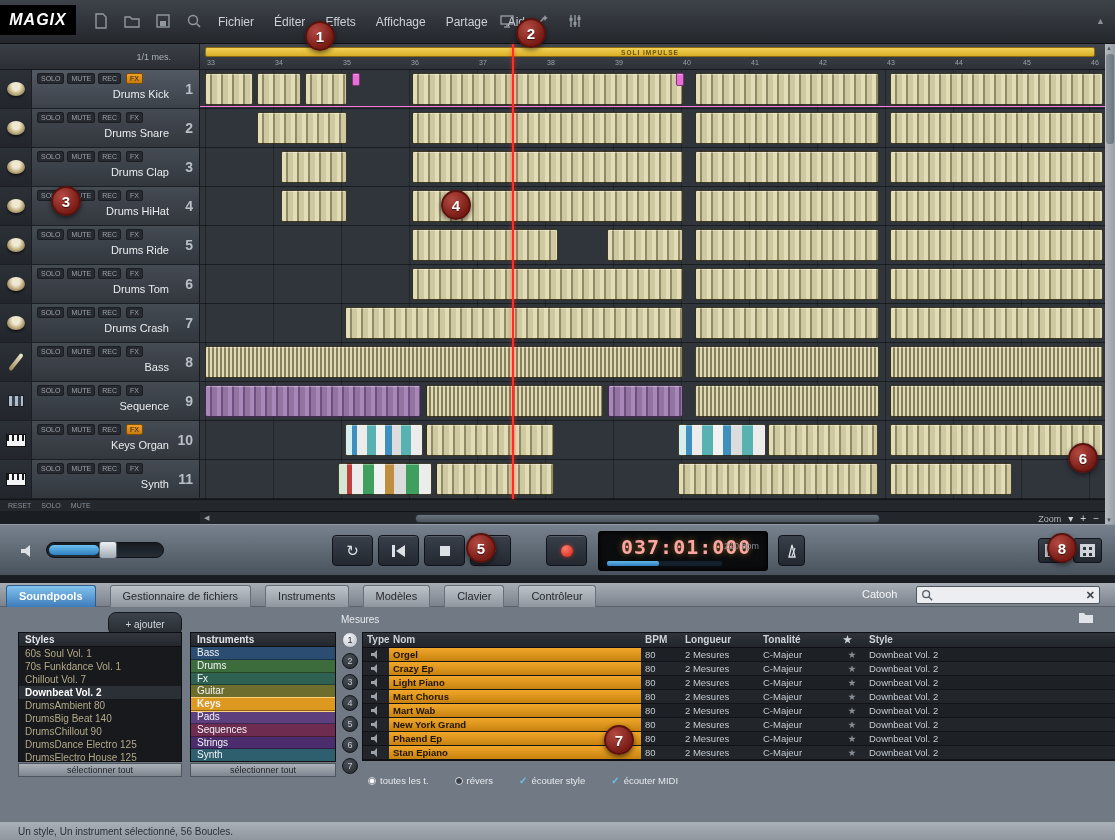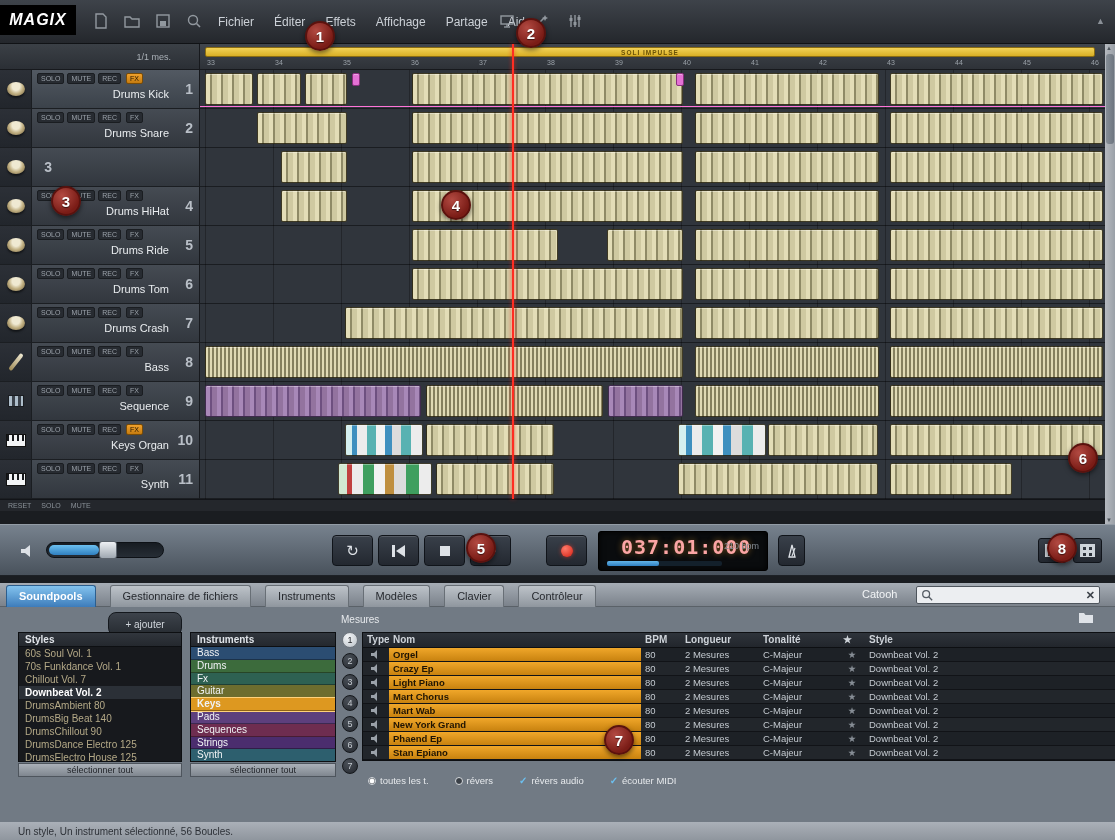--- a/index.html
+++ b/index.html
@@ -244,20 +244,29 @@
             <span class="tb">REC</span>
             <span class="tb fx">FX</span>
           </div>
           <div class="tname">Drums Snare</div>
         </div>
         <div class="tnum">2</div>
       </div>
       <div class="trow">
         <div class="ticon">
           <div class="igl-drum"></div>
+        </div>
+        <div class="tmain">
+          <div class="tbtns">
+            <span class="tb">SOLO</span>
+            <span class="tb">MUTE</span>
+            <span class="tb">REC</span>
+            <span class="tb fx">FX</span>
+          </div>
+          <div class="tname">Drums Clap</div>
         </div>
         <div class="tnum">3</div>
       </div>
       <div class="trow">
         <div class="ticon">
           <div class="igl-drum"></div>
         </div>
         <div class="tmain">
           <div class="tbtns">
             <span class="tb">SOLO</span>
@@ -437,20 +446,30 @@
     </div>
   <div id="pinkline"></div>
   <div id="playhead"></div>
 
   <div id="master-row">
     <span>RESET</span>
     <span>SOLO</span>
     <span>MUTE</span>
   </div>
 
+  <div id="hscroll">
+    <span class="scroll-arrow" style="left:4px">◀</span>
+    <div id="hthumb"></div>
+    <div id="zoomctl">
+      <span>Zoom</span>
+      <span class="zbtn">▾</span>
+      <span class="zbtn">+</span>
+      <span class="zbtn">−</span>
+    </div>
+  </div>
   <div id="vscroll">
     <span class="vsarrow" style="top:1px">▲</span>
     <div id="vthumb"></div>
     <span class="vsarrow" style="bottom:1px">▼</span>
   </div>
 
   <div id="transport">
     <svg id="vol-speaker" width="16" height="16" viewBox="0 0 16 16">
         <path d="M1 6h4l5-4v12L5 10H1z" fill="#dde1e6"></path>
       </svg>
@@ -690,21 +709,21 @@
         <div class="opt">
           <span class="radio on"></span>
           <span class="olabel">toutes les t.</span>
         </div>
         <div class="opt">
           <span class="radio"></span>
           <span class="olabel">révers</span>
         </div>
         <div class="opt">
           <span class="check">✓</span>
-          <span class="olabel">révers audio</span>
+          <span class="olabel">écouter style</span>
         </div>
         <div class="opt">
           <span class="check">✓</span>
           <span class="olabel">écouter MIDI</span>
         </div>
       </div>
   </div>
 
   <div id="bottom-strip">
     <span id="status-text">Un style, Un instrument sélectionné, 56 Boucles.</span>

